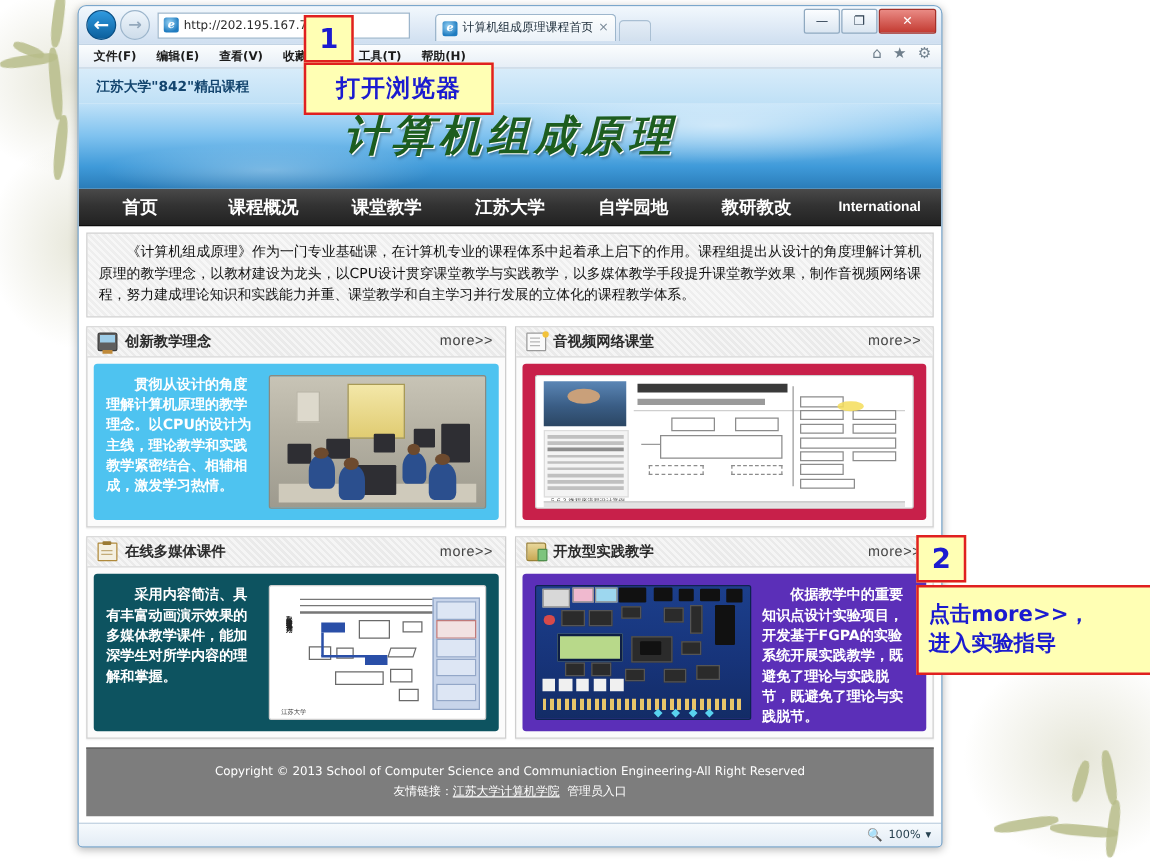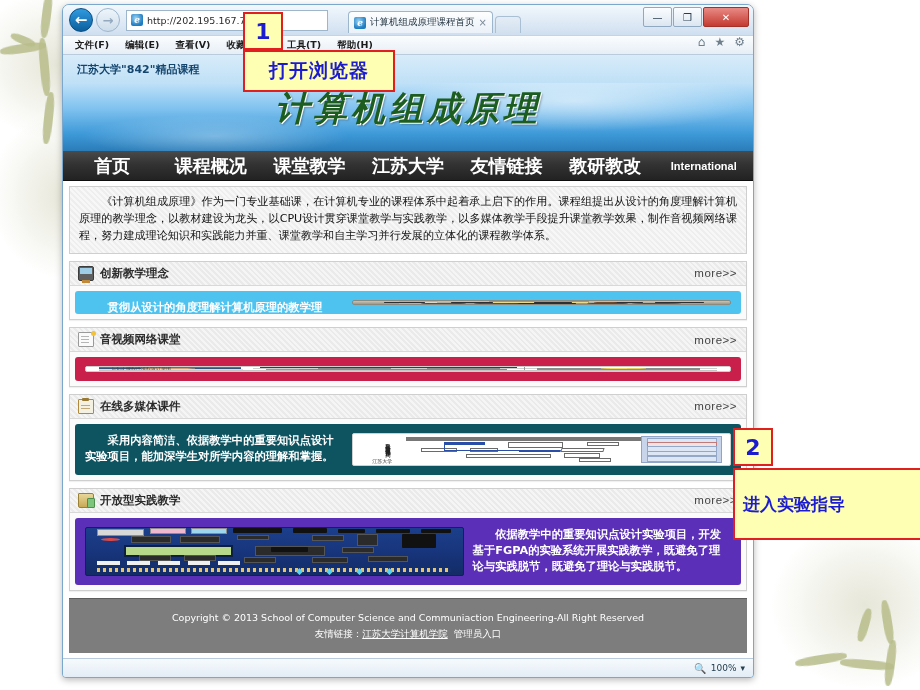--- a/index.html
+++ b/index.html
@@ -167,42 +167,42 @@
     text-shadow: 1px 1px 0 #ffffff, 2px 2px 2px rgba(0,0,0,.25);
   }
   .navbar {
     height: 29px; flex: none;
     background: linear-gradient(to bottom,#4a4a4a 0%,#333333 45%,#222222 100%);
     display: flex; align-items: center;
     border-bottom: 1px solid #0d0d0d;
   }
   .navbar .nav-item {
     flex: 1; text-align: center;
-    color: #ffffff; font-size: 18px;
+    color: #ffffff; font-size: 14px;
     font-weight: bold;
     white-space: nowrap;
   }
   .navbar .nav-item.intl { font-family: "Liberation Sans", sans-serif; font-size: 11px; }
 
   .intro {
     margin: 5px 6px 0 6px;
     border: 1px solid #cfcfcf;
     background:
       repeating-linear-gradient(45deg, #f7f7f7 0 2px, #eeeeee 2px 4px);
     padding: 7px 9px 8px 9px;
     font-size: 11.1px; line-height: 1.52;
     color: #111; text-align: justify;
     text-indent: 2em;
     flex: none;
   }
 
   .cards {
     flex: 1;
     display: grid;
-    grid-template-columns: 1fr;
+    grid-template-columns: 1fr 1fr;
     grid-template-rows: 1fr 1fr;
     gap: 7px 7px;
     padding: 7px 6px 0 6px;
     min-height: 0;
   }
   .card {
     border: 1px solid #cfcfcf;
     background: #fbfbfb;
     display: flex; flex-direction: column;
     min-height: 0;
@@ -419,21 +419,21 @@
 
     <div class="banner">
       <div class="banner-title">计算机组成原理</div>
     </div>
 
     <div class="navbar">
       <div class="nav-item">首页</div>
       <div class="nav-item">课程概况</div>
       <div class="nav-item">课堂教学</div>
       <div class="nav-item">江苏大学</div>
-      <div class="nav-item">友情链接</div>
+      <div class="nav-item">自学园地</div>
       <div class="nav-item">教研教改</div>
       <div class="nav-item intl">International</div>
     </div>
 
     <div class="intro">《计算机组成原理》作为一门专业基础课，在计算机专业的课程体系中起着承上启下的作用。课程组提出从设计的角度理解计算机原理的教学理念，以教材建设为龙头，以CPU设计贯穿课堂教学与实践教学，以多媒体教学手段提升课堂教学效果，制作音视频网络课程，努力建成理论知识和实践能力并重、课堂教学和自主学习并行发展的立体化的课程教学体系。</div>
 
     <div class="cards">
 
       <div class="card">
         <div class="card-head">
@@ -513,21 +513,21 @@
         </div>
       </div>
 
       <div class="card">
         <div class="card-head">
           <span class="card-ico ico-clip"></span>
           <span class="card-title">在线多媒体课件</span>
           <span class="card-more">more&gt;&gt;</span>
         </div>
         <div class="card-body" style="background:#0d5360;">
-          <div class="card-text">采用内容简洁、依据教学中的重要知识点设计实验项目，能加深学生对所学内容的理解和掌握。</div>
+          <div class="card-text">采用内容简洁、具有丰富动画演示效果的多媒体教学课件，能加深学生对所学内容的理解和掌握。</div>
           <div class="card-thumb thumb-diag">
             <div class="bus" style="top:9%;"></div>
             <div class="bus" style="top:14%;"></div>
             <div class="bus" style="top:19%;"></div>
             <div class="vtitle">取指令阶段微操作序列</div>
             <div class="hi" style="left:24%; top:27%; width:11%; height:8%;"></div>
             <div class="hi" style="left:44%; top:52%; width:11%; height:8%;"></div>
             <div class="blk" style="left:41%; top:25%; width:14%; height:13%;"></div>
             <div class="blk" style="left:62%; top:26%; width:8%;  height:7%;"></div>
             <div class="blk" style="left:18%; top:45%; width:9%;  height:9%;"></div>
@@ -614,14 +614,15 @@
     <span>100%</span>
     <span>▾</span>
   </div>
 </div>
 
 <div class="callout" id="callout-num-1">1</div>
 <div class="callout" id="callout-text-1">打开浏览器</div>
 
 <div class="callout" id="callout-num-2">2</div>
 <div class="callout" id="callout-text-2">
+  <div>点击more&gt;&gt;，</div>
   <div>进入实验指导</div>
 </div>
 
 </body></html>

